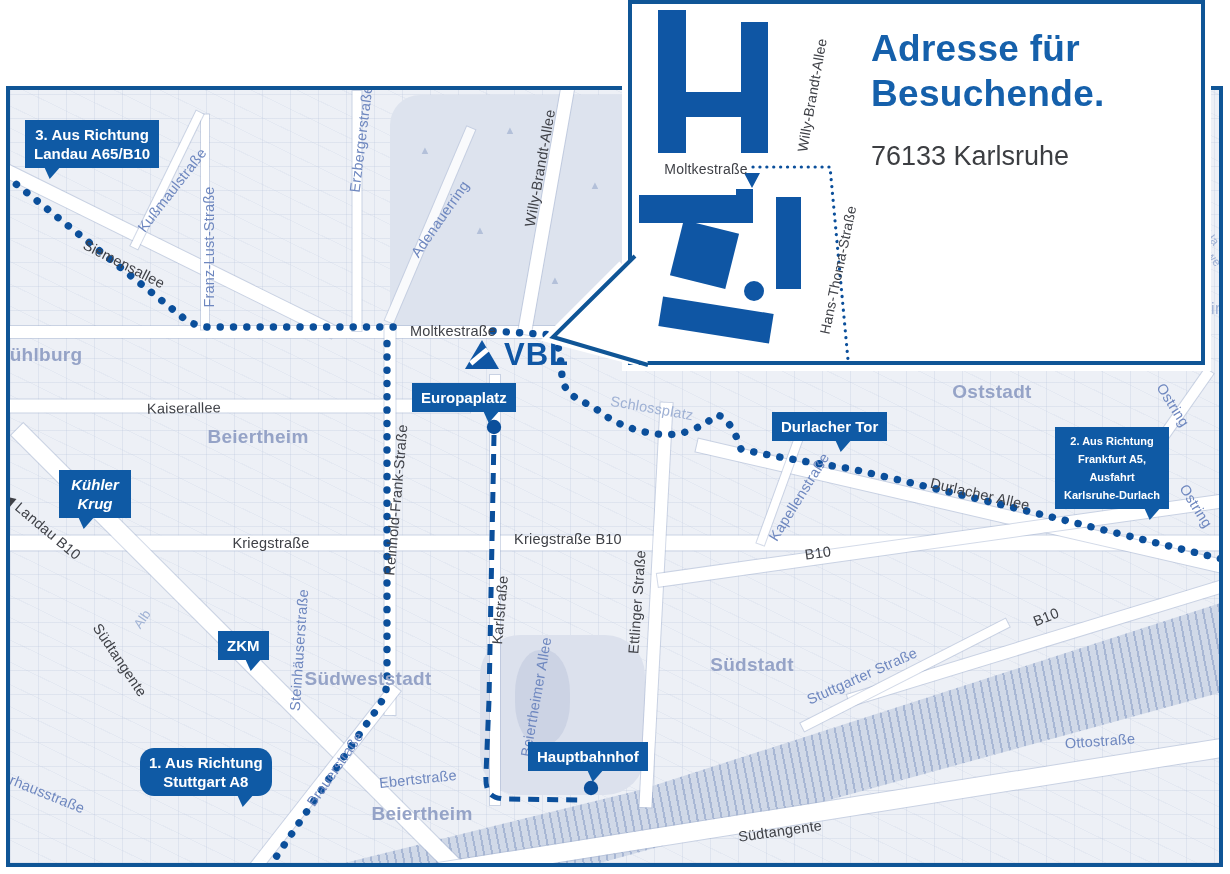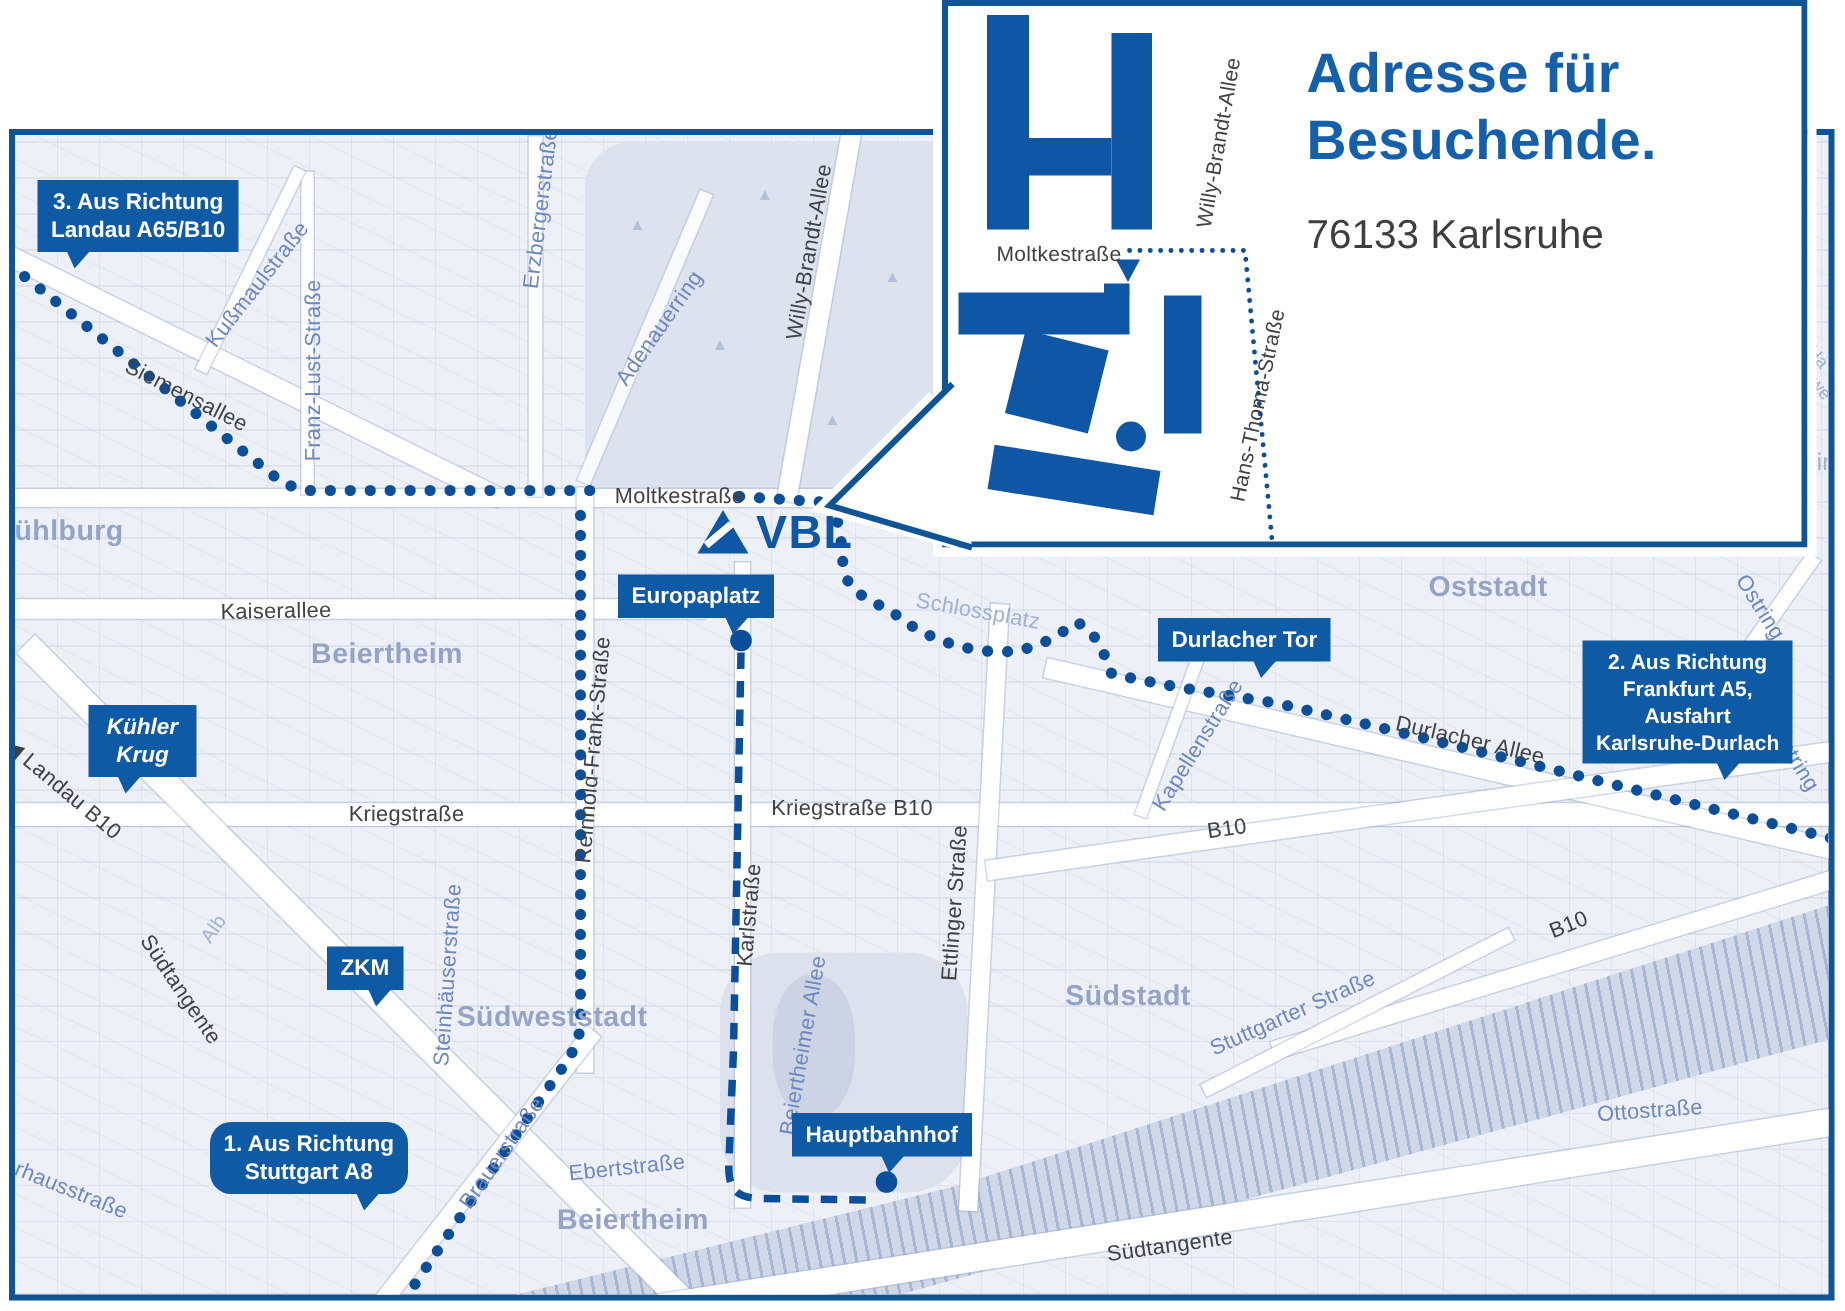--- a/index.html
+++ b/index.html
@@ -22,21 +22,21 @@
   .routes{position:absolute;left:0;top:0;}
   .lbl{position:absolute;white-space:nowrap;color:#3f4147;font-size:14.5px;
        transform:translate(-50%,-50%) rotate(var(--r,0deg));letter-spacing:.2px;}
   .lbl.blue{color:#6e87bf;}
   .lbl.faint{color:#9fb1d4;font-size:13px;}
   .lbl.dist{color:#95a3c7;font-weight:700;font-size:19px;letter-spacing:.3px;}
   .tree{position:absolute;color:#b3c0d9;font-size:11px;transform:translate(-50%,-50%);}
   
   .badge{position:absolute;background:#0f5aa5;color:#fff;font-weight:700;
          font-size:15px;line-height:19px;padding:5px 9px;z-index:12;}
-  .badge.small{font-size:14px;line-height:18px;}
+  .badge.small{font-size:11px;line-height:18px;}
   .badge.center{text-align:center;}
   .badge .tail{position:absolute;bottom:-11px;width:0;height:0;border-style:solid;
          border-width:12px 8px 0 8px;border-color:#0f5aa5 transparent transparent transparent;
          transform:skewX(-12deg);}
   .badge span{display:block;text-align:center;}
   
   .vbl{position:absolute;left:455px;top:250px;display:flex;align-items:center;z-index:11;}
   .vbl-tri{position:relative;width:0;height:0;border-left:17px solid transparent;
            border-right:17px solid transparent;border-bottom:29px solid #0f56a4;
            display:inline-block;overflow:visible;}

